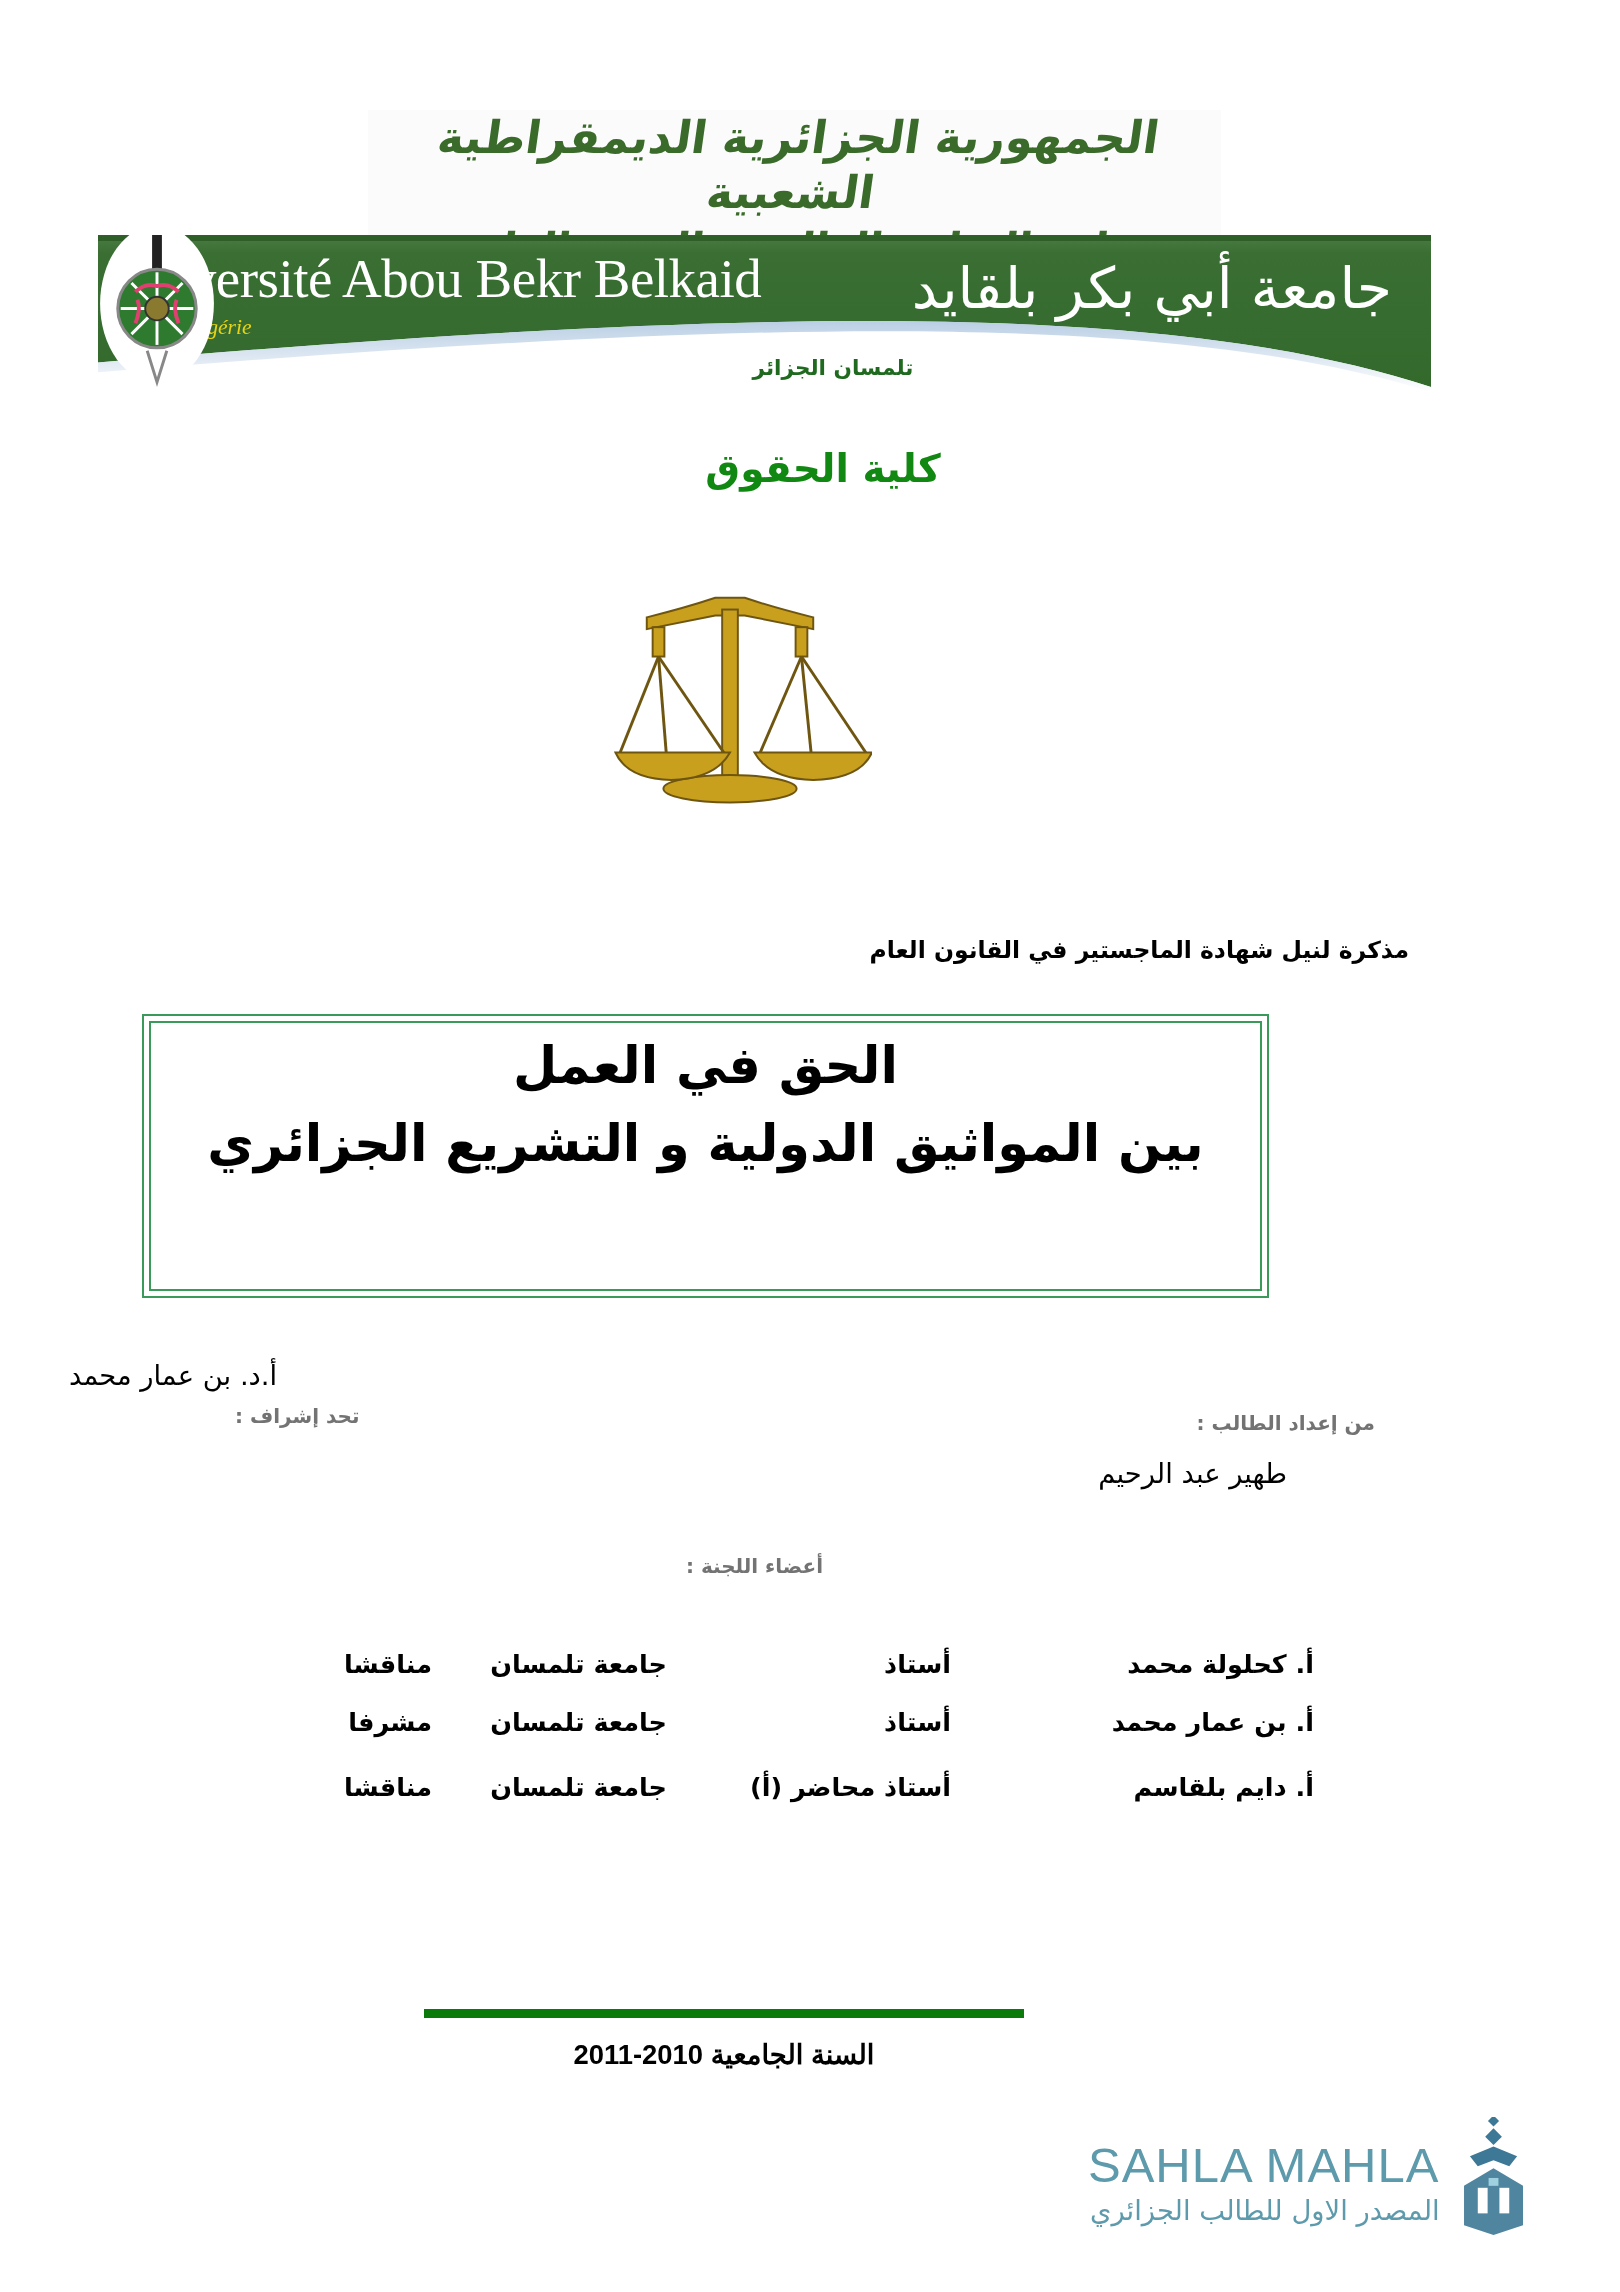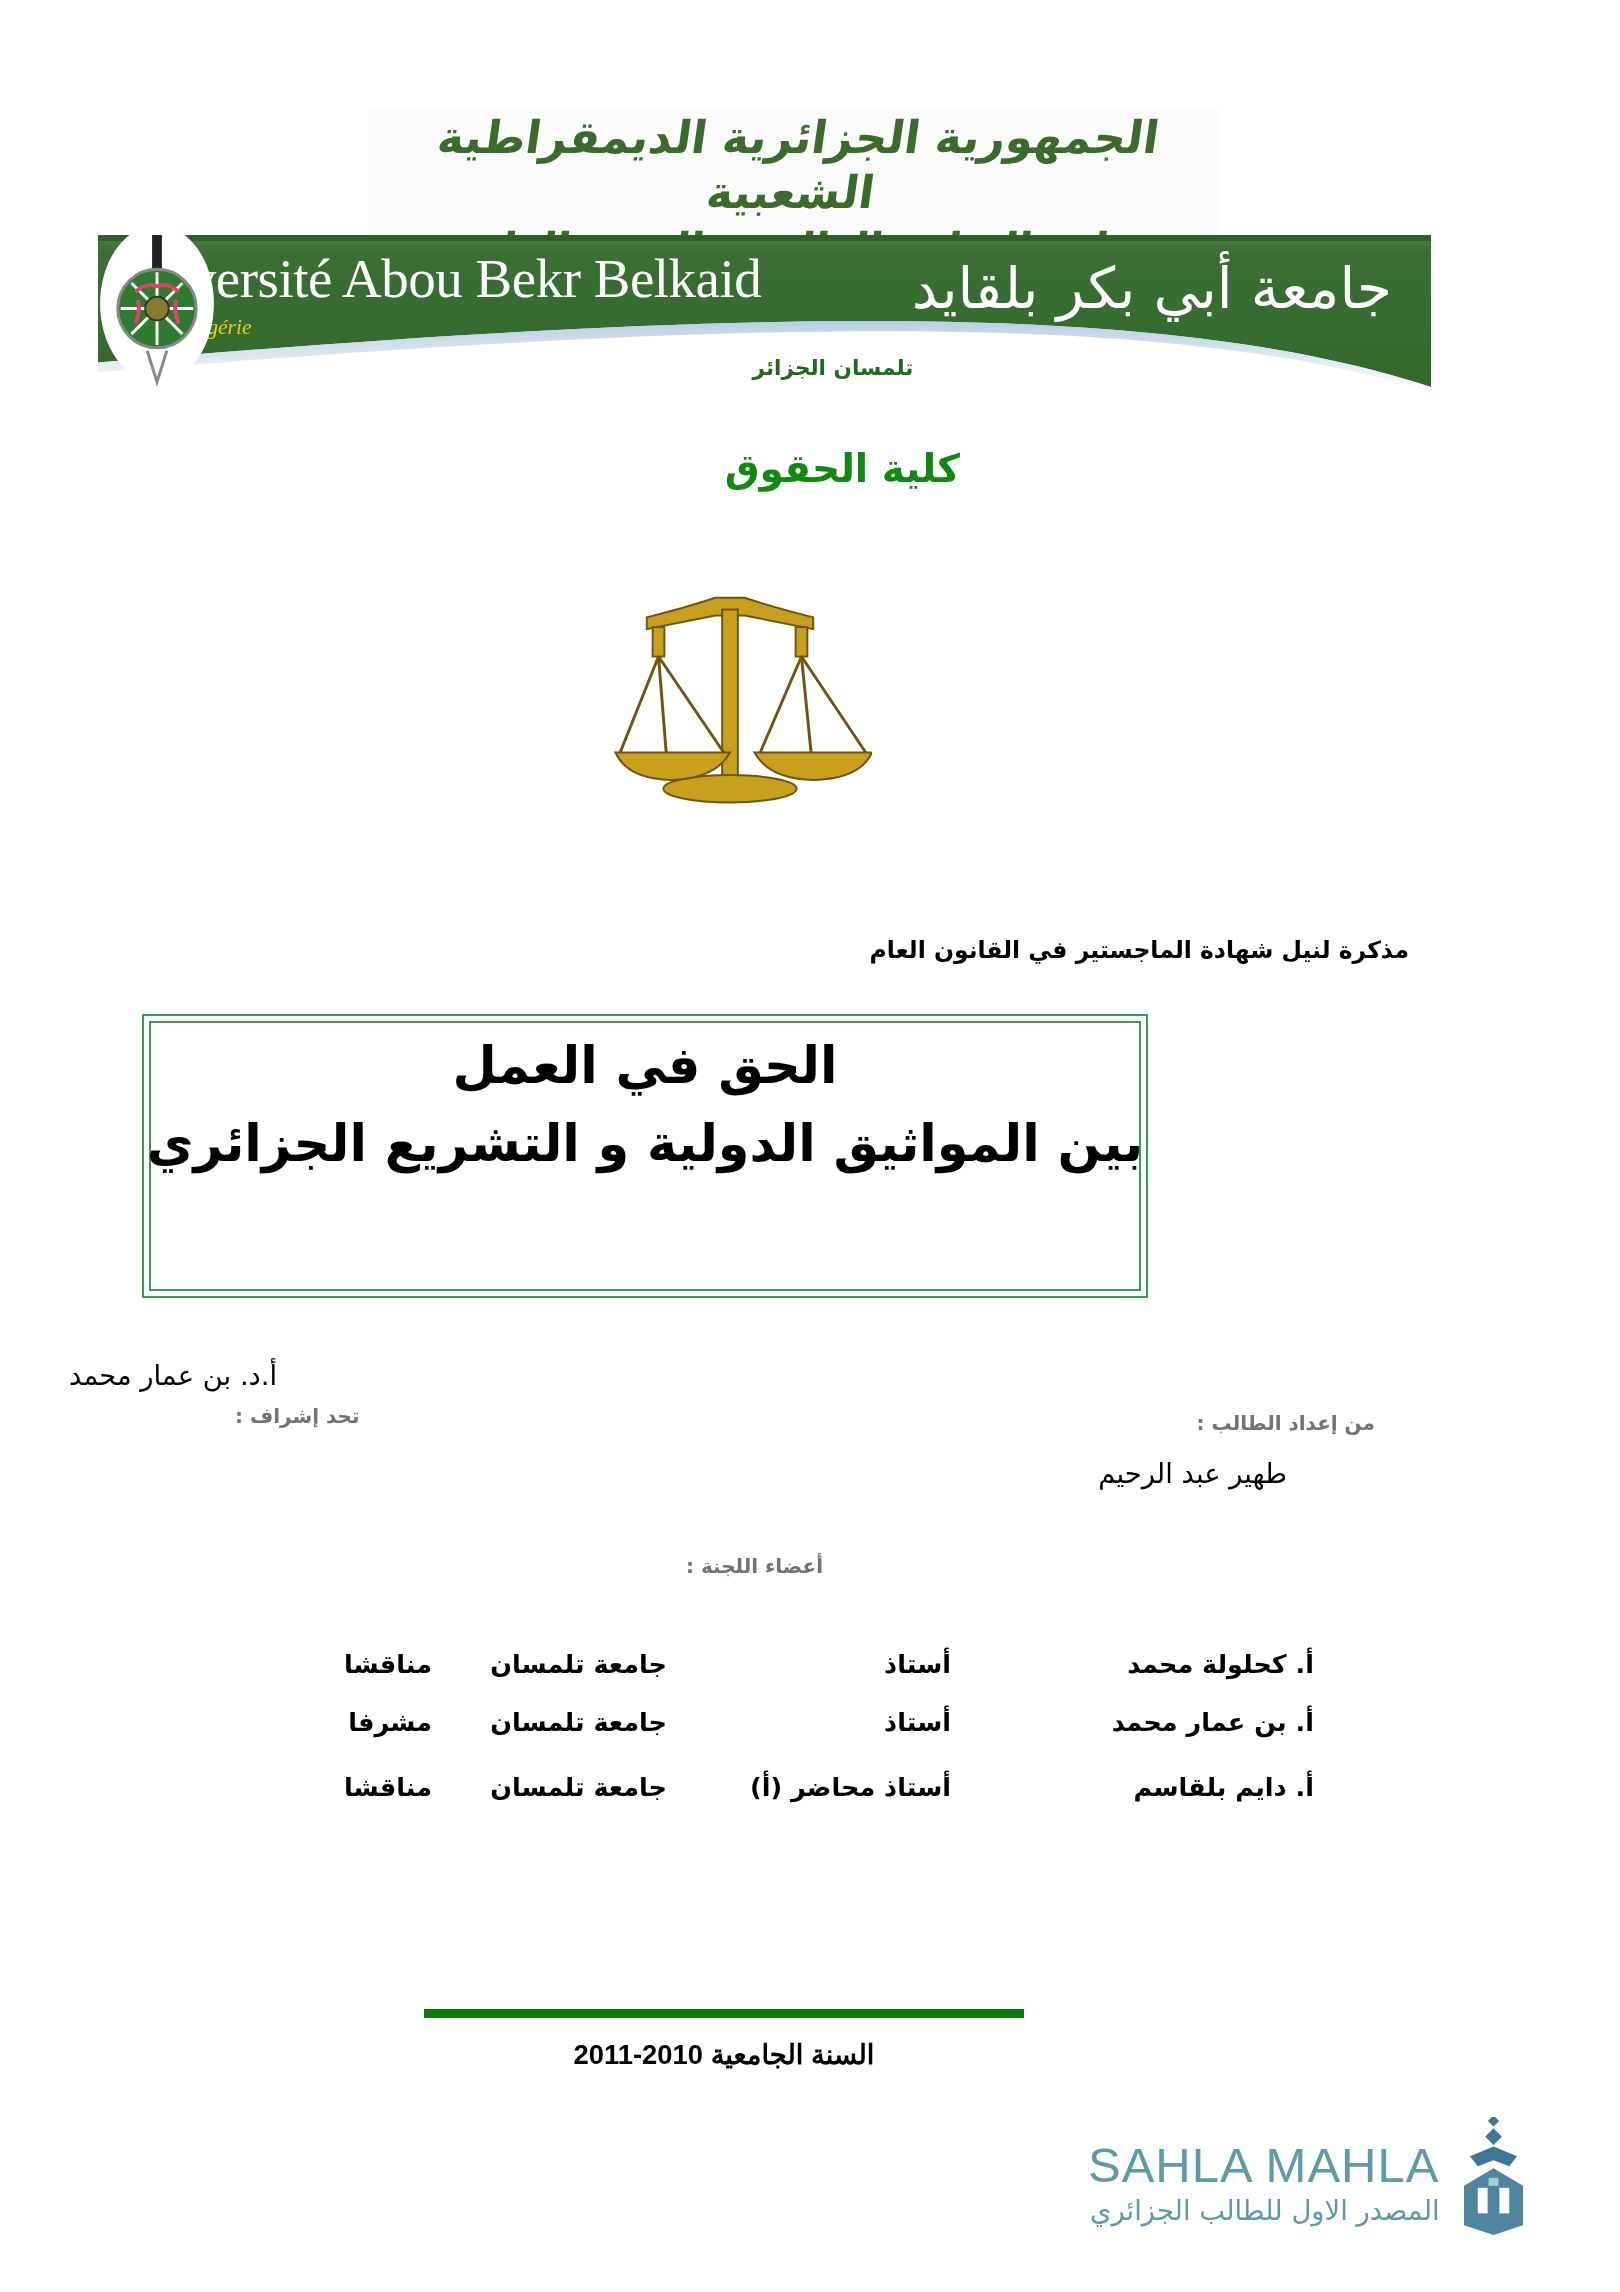--- a/index.html
+++ b/index.html
@@ -20,31 +20,31 @@
   .ub-fr { left:9.8px; top:11.8px; font-family:"Liberation Serif", serif; font-size:55px;
            color:#ffffff; white-space:nowrap; letter-spacing:-0.5px; }
   .ub-loc { left:11.8px; top:80px; font-family:"Liberation Serif", serif; font-style:italic;
             font-size:21.6px; color:#e8d315; white-space:nowrap; }
   .ub-ar { right:39px; top:19.6px; font-size:57px; color:#ffffff; white-space:nowrap; }
   .emblem { left:655px; top:0; width:118px; height:157px; }
   .city-ar { left:588px; top:120px; width:294px; text-align:center; font-size:21.6px;
              font-weight:bold; color:#1f6a1f; white-space:nowrap; }
 
   
-  .faculty { left:686px; top:446px; width:274px; text-align:right; font-size:39px;
+  .faculty { left:686px; top:446px; width:274px; text-align:center; font-size:39px;
              font-weight:bold; color:#118811; }
 
   
   .scales { left:588px; top:588px; width:284px; height:235px; }
 
   
   .subtitle { right:211px; top:936px; font-size:23.5px; font-weight:bold; white-space:nowrap; }
 
   
-  .titlebox { left:142px; top:1014px; width:1006px; height:284px;
+  .titlebox { left:142px; top:1014px; width:1127px; height:284px;
               border:2.9px solid #3a9a5a; box-sizing:border-box; }
   .titlebox::before { content:""; position:absolute; left:4.9px; top:4.9px; right:4.9px; bottom:4.9px;
                       border:2px solid #3a9a5a; }
   .title1 { left:0; right:0; top:19.6px; text-align:center; font-size:51px; font-weight:bold; }
   .title2 { left:0; right:0; top:98px; text-align:center; font-size:51px; font-weight:bold; }
 
   
   .green-head { color:#737373; font-weight:bold; font-size:20px; 
                 text-decoration-thickness:2.9px; text-underline-offset:5.9px; white-space:nowrap; }
   .plain-name { font-size:27.4px; white-space:nowrap; }

